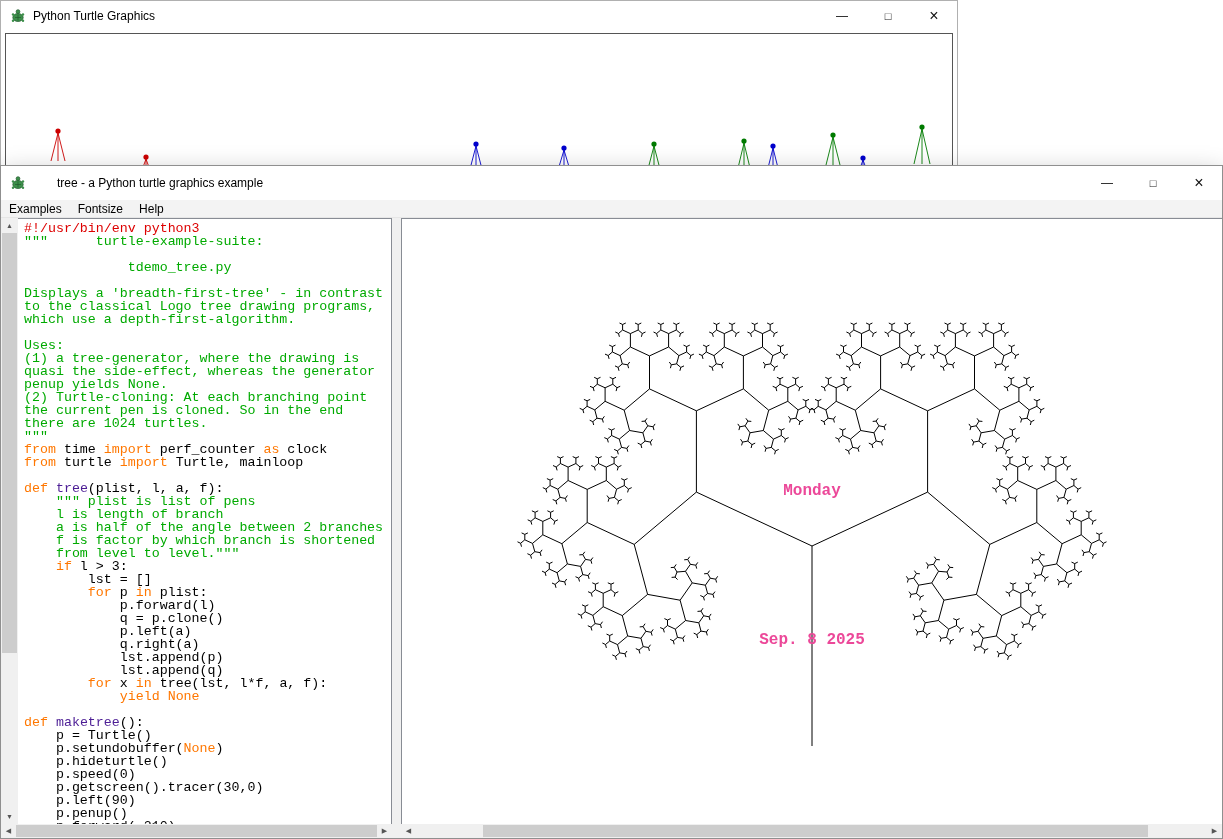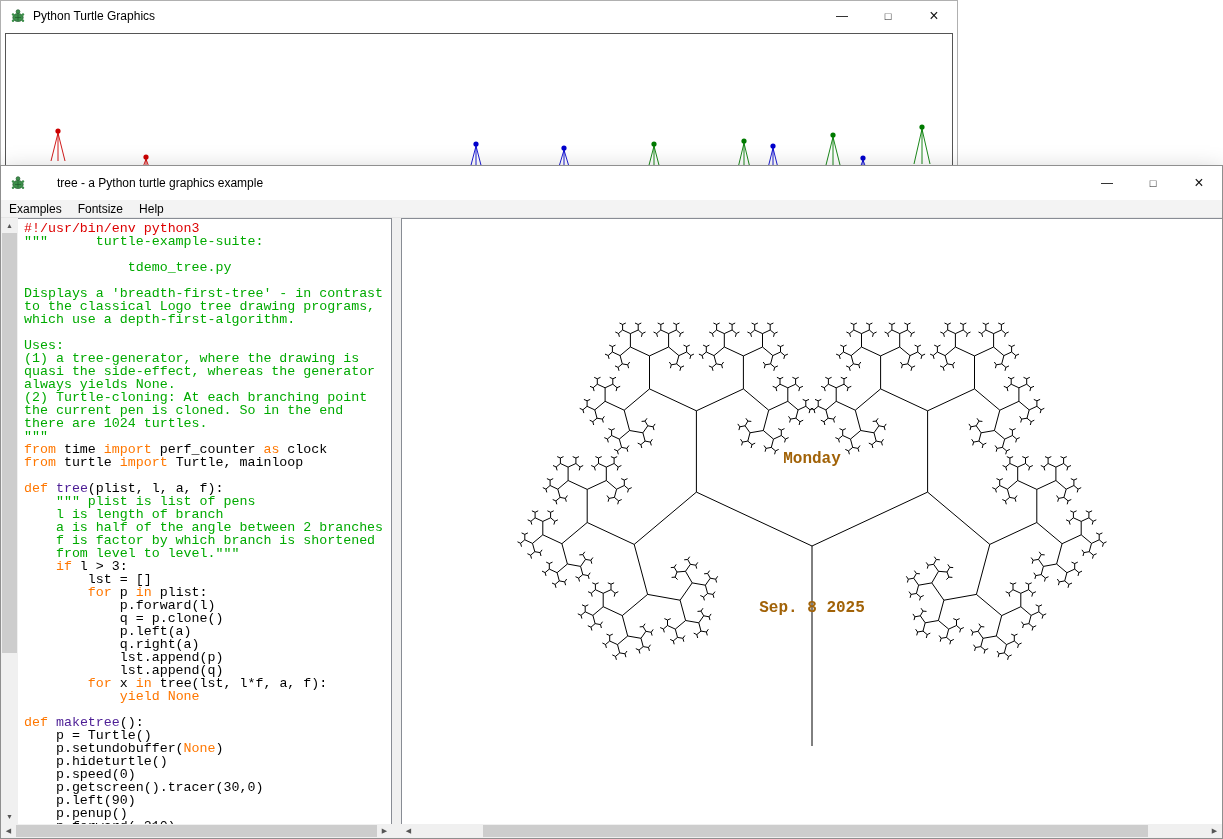--- a/index.html
+++ b/index.html
@@ -64,21 +64,21 @@
   .tok-d { color: #4c1d95; }
 
   .sash { width: 9px; flex: 0 0 auto; background: #f0f0f0; }
 
   
   .canvas-pane { flex: 1 1 auto; position: relative; background: #fff; overflow: hidden;
                  border-top: 1px solid #888c94; border-left: 1px solid #888c94; }
   .canvas-pane svg { position: absolute; left: 0; top: 0; }
   .canvas-label { position: absolute; transform: translate(-50%, -50%);
                   font-family: "Liberation Mono", monospace; font-weight: bold;
-                  font-size: 16px; color: #a16207; white-space: nowrap; }
+                  font-size: 16px; color: #ec4899; white-space: nowrap; margin-top: 32px; }
 
   .bottom-bars { flex: 0 0 auto; height: 14px; display: flex; }
   .hscroll.left-bar { width: 391px; flex: 0 0 auto; }
   .bars-gap { width: 9px; flex: 0 0 auto; background: #f0f0f0; }
   .hscroll.right-bar { flex: 1 1 auto; }
 </style>
 </head>
 <body>
 
 <section class="window bg-window">
@@ -208,21 +208,21 @@
           <div class="code-line">&nbsp;</div>
           <div class="code-line"><span class="tok-s">             tdemo_tree.py</span></div>
           <div class="code-line">&nbsp;</div>
           <div class="code-line"><span class="tok-s">Displays a 'breadth-first-tree' - in contrast</span></div>
           <div class="code-line"><span class="tok-s">to the classical Logo tree drawing programs,</span></div>
           <div class="code-line"><span class="tok-s">which use a depth-first-algorithm.</span></div>
           <div class="code-line">&nbsp;</div>
           <div class="code-line"><span class="tok-s">Uses:</span></div>
           <div class="code-line"><span class="tok-s">(1) a tree-generator, where the drawing is</span></div>
           <div class="code-line"><span class="tok-s">quasi the side-effect, whereas the generator</span></div>
-          <div class="code-line"><span class="tok-s">always yields None.</span></div>
+          <div class="code-line"><span class="tok-s">penup yields None.</span></div>
           <div class="code-line"><span class="tok-s">(2) Turtle-cloning: At each branching point</span></div>
           <div class="code-line"><span class="tok-s">the current pen is cloned. So in the end</span></div>
           <div class="code-line"><span class="tok-s">there are 1024 turtles.</span></div>
           <div class="code-line"><span class="tok-s">"""</span></div>
           <div class="code-line"><span class="tok-k">from</span><span class="tok-n"> time </span><span class="tok-k">import</span><span class="tok-n"> perf_counter </span><span class="tok-k">as</span><span class="tok-n"> clock</span></div>
           <div class="code-line"><span class="tok-k">from</span><span class="tok-n"> turtle </span><span class="tok-k">import</span><span class="tok-n"> Turtle, mainloop</span></div>
           <div class="code-line">&nbsp;</div>
           <div class="code-line"><span class="tok-k">def</span><span class="tok-n"> </span><span class="tok-d">tree</span><span class="tok-n">(plist, l, a, f):</span></div>
           <div class="code-line"><span class="tok-n">    </span><span class="tok-s">""" plist is list of pens</span></div>
           <div class="code-line"><span class="tok-s">    l is length of branch</span></div>

